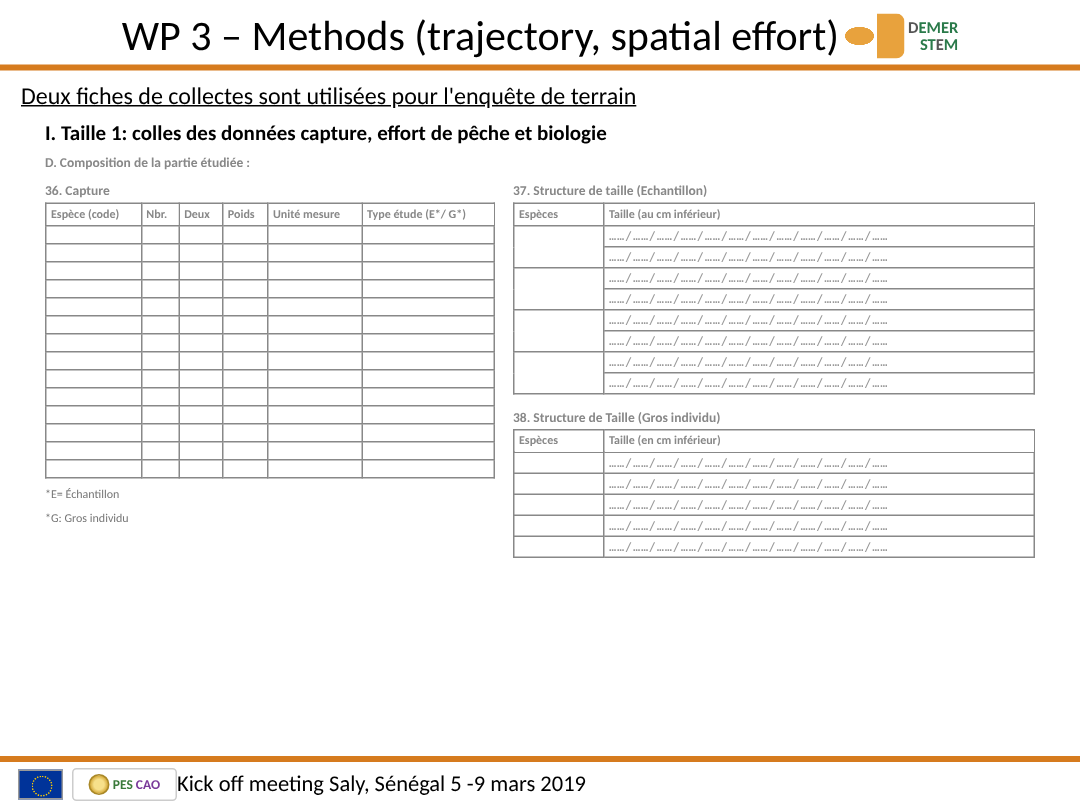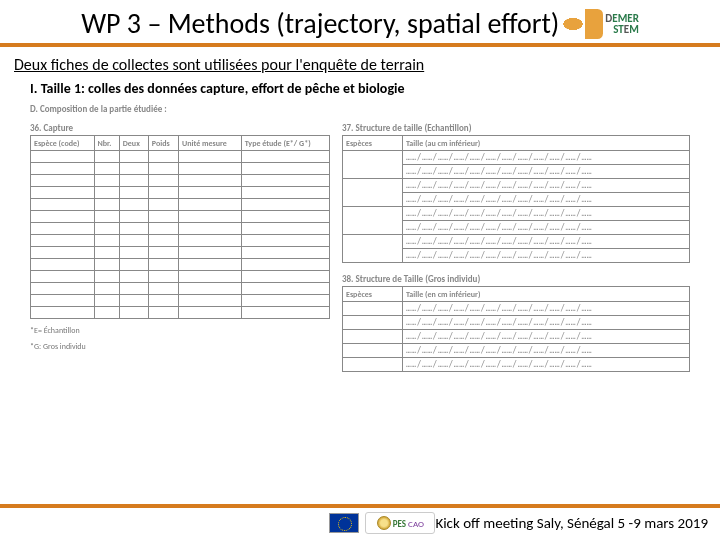--- a/index.html
+++ b/index.html
@@ -127,21 +127,21 @@
   .footer {
     position: absolute;
     bottom: 6px;
     left: 0;
     right: 0;
   }
   .footer .rule-orange { margin-bottom: 4px; }
   .footer-row {
     display: flex;
     align-items: center;
-    justify-content: flex-end;
+    justify-content: flex-start;
     padding: 0 12px;
   }
   .footer-logos {
     display: flex;
     align-items: center;
     gap: 6px;
   }
   .eu-flag {
     width: 30px;
     height: 20px;
@@ -169,21 +169,21 @@
     gap: 2px;
     font-size: 9px;
   }
   .pescao .globe {
     width: 14px; height: 14px;
     border-radius: 50%;
     background: radial-gradient(circle, #f7e08a 40%, #d4a93a 70%);
     border: 1px solid #a98827;
   }
   .pescao .pes { color: #3a7a3a; font-weight: 700; }
-  .pescao .cao { color: #7a3a9a; font-weight: 400; }
+  .pescao .cao { color: #7a3a9a; font-weight: 700; }
   .footer-text {
     font-size: 15px;
     color: #000;
   }
 </style>
 </head>
 <body>
 
 <div class="header">
   <div class="title">WP 3 – Methods (trajectory, spatial effort)</div>

